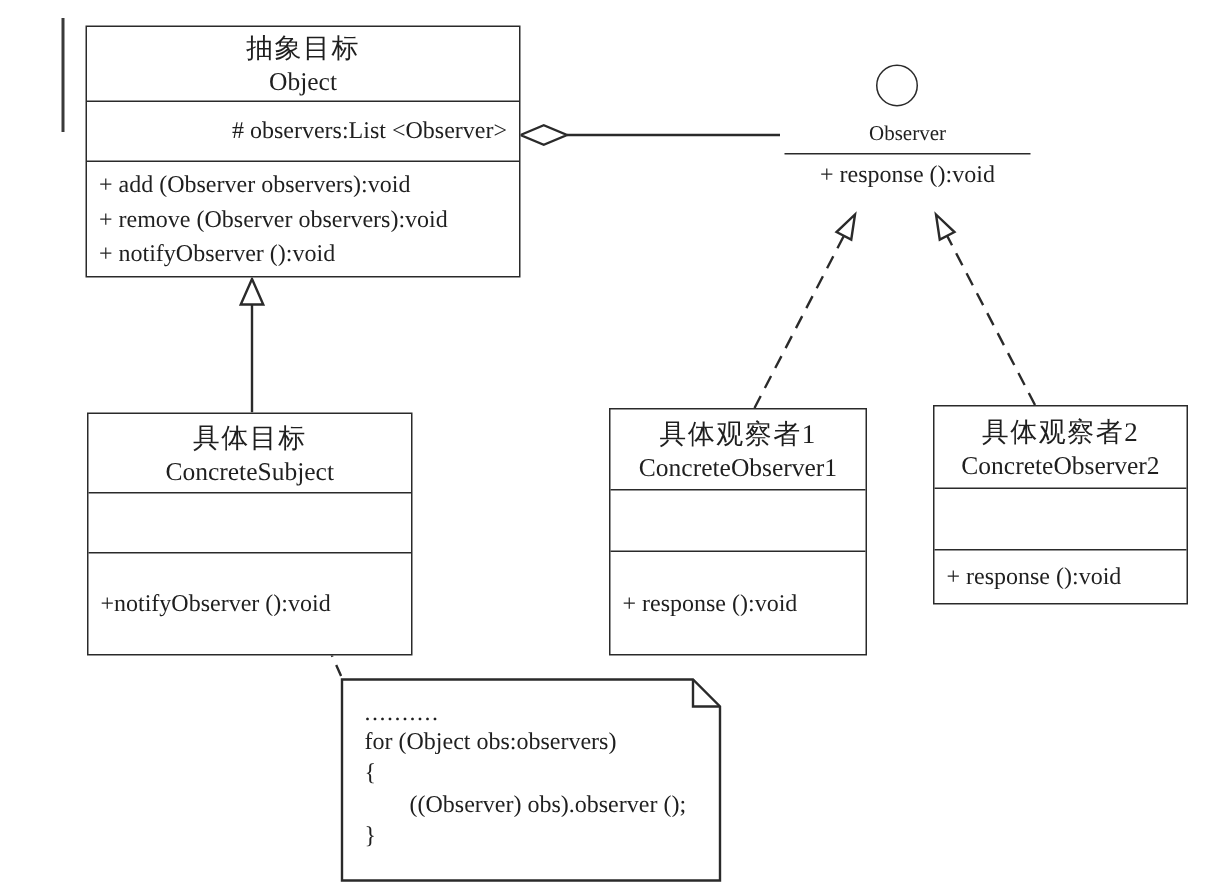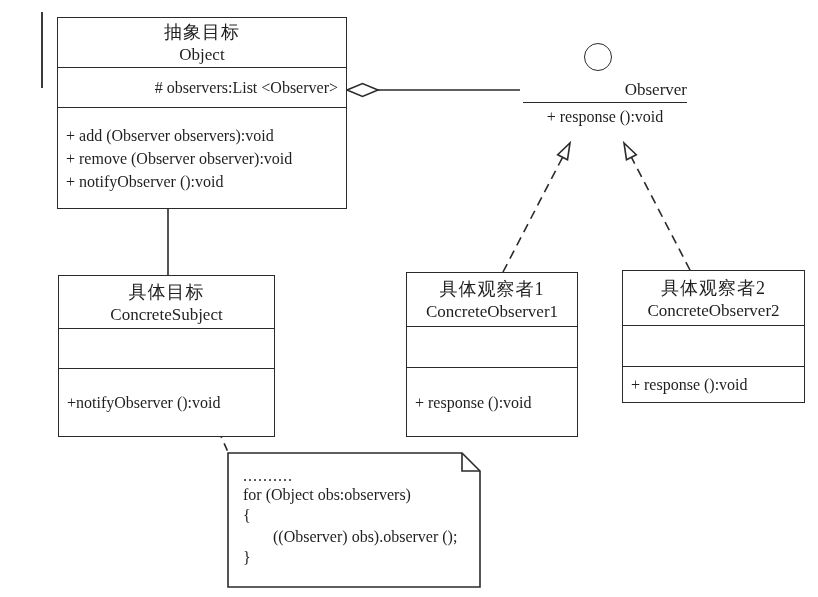--- a/index.html
+++ b/index.html
@@ -64,22 +64,22 @@
     left: 584px; top: 43px;
     width: 28px; height: 28px;
     border: 1.7px solid #2a2a2a;
     border-radius: 50%;
     background: #ffffff;
   }
   .iface-name {
     position: absolute;
     left: 523px; top: 78px;
     width: 164px; height: 25px;
-    text-align: right;
-    font-size: 17px;
+    text-align: center;
+    font-size: 14px;
     line-height: 23px;
     border-bottom: 1.7px solid #2a2a2a;
   }
   .iface-method {
     position: absolute;
     left: 523px; top: 106px;
     width: 164px;
     text-align: center;
     font-size: 16px;
     line-height: 22px;
@@ -134,31 +134,31 @@
     </g>
 
     <g>
       <polygon points="228,453 462,453 480,471 480,587 228,587" fill="#ffffff"></polygon>
       <polyline points="462,453 462,471 480,471" fill="none"></polyline>
     </g>
   </svg>
 
   <div class="artifact"></div>
 
-  <div class="uml-class" style="left:57px; top:17px; width:290px; height:192px;">
+  <div class="uml-class" style="left:57px; top:17px; width:290px; height:168px;">
     <div class="c-title" style="height:50px;">
       <div class="cn">抽象目标</div>
       <div class="en">Object</div>
     </div>
     <div class="c-attrs" style="height:40px;text-align:right;">
       <div># observers:List &lt;Observer&gt;</div>
     </div>
     <div class="c-methods">
       <div>+ add (Observer observers):void</div>
-      <div>+ remove (Observer observer):void</div>
+      <div>+ remove (Observer observers):void</div>
       <div>+ notifyObserver ():void</div>
     </div>
   </div>
 
   <div class="iface-circle"></div>
   <div class="iface-name">Observer</div>
   <div class="iface-method">+ response ():void</div>
 
   <div class="uml-class" style="left:58px; top:275px; width:217px; height:162px;">
     <div class="c-title" style="height:53px;">
@@ -175,21 +175,21 @@
     <div class="c-title" style="height:54px;">
       <div class="cn">具体观察者1</div>
       <div class="en">ConcreteObserver1</div>
     </div>
     <div class="c-attrs" style="height:41px;"></div>
     <div class="c-methods">
       <div>+ response ():void</div>
     </div>
   </div>
 
-  <div class="uml-class" style="left:622px; top:270px; width:183px; height:133px;">
+  <div class="uml-class" style="left:622px; top:270px; width:170px; height:133px;">
     <div class="c-title" style="height:55px;">
       <div class="cn">具体观察者2</div>
       <div class="en">ConcreteObserver2</div>
     </div>
     <div class="c-attrs" style="height:41px;"></div>
     <div class="c-methods">
       <div>+ response ():void</div>
     </div>
   </div>
 

